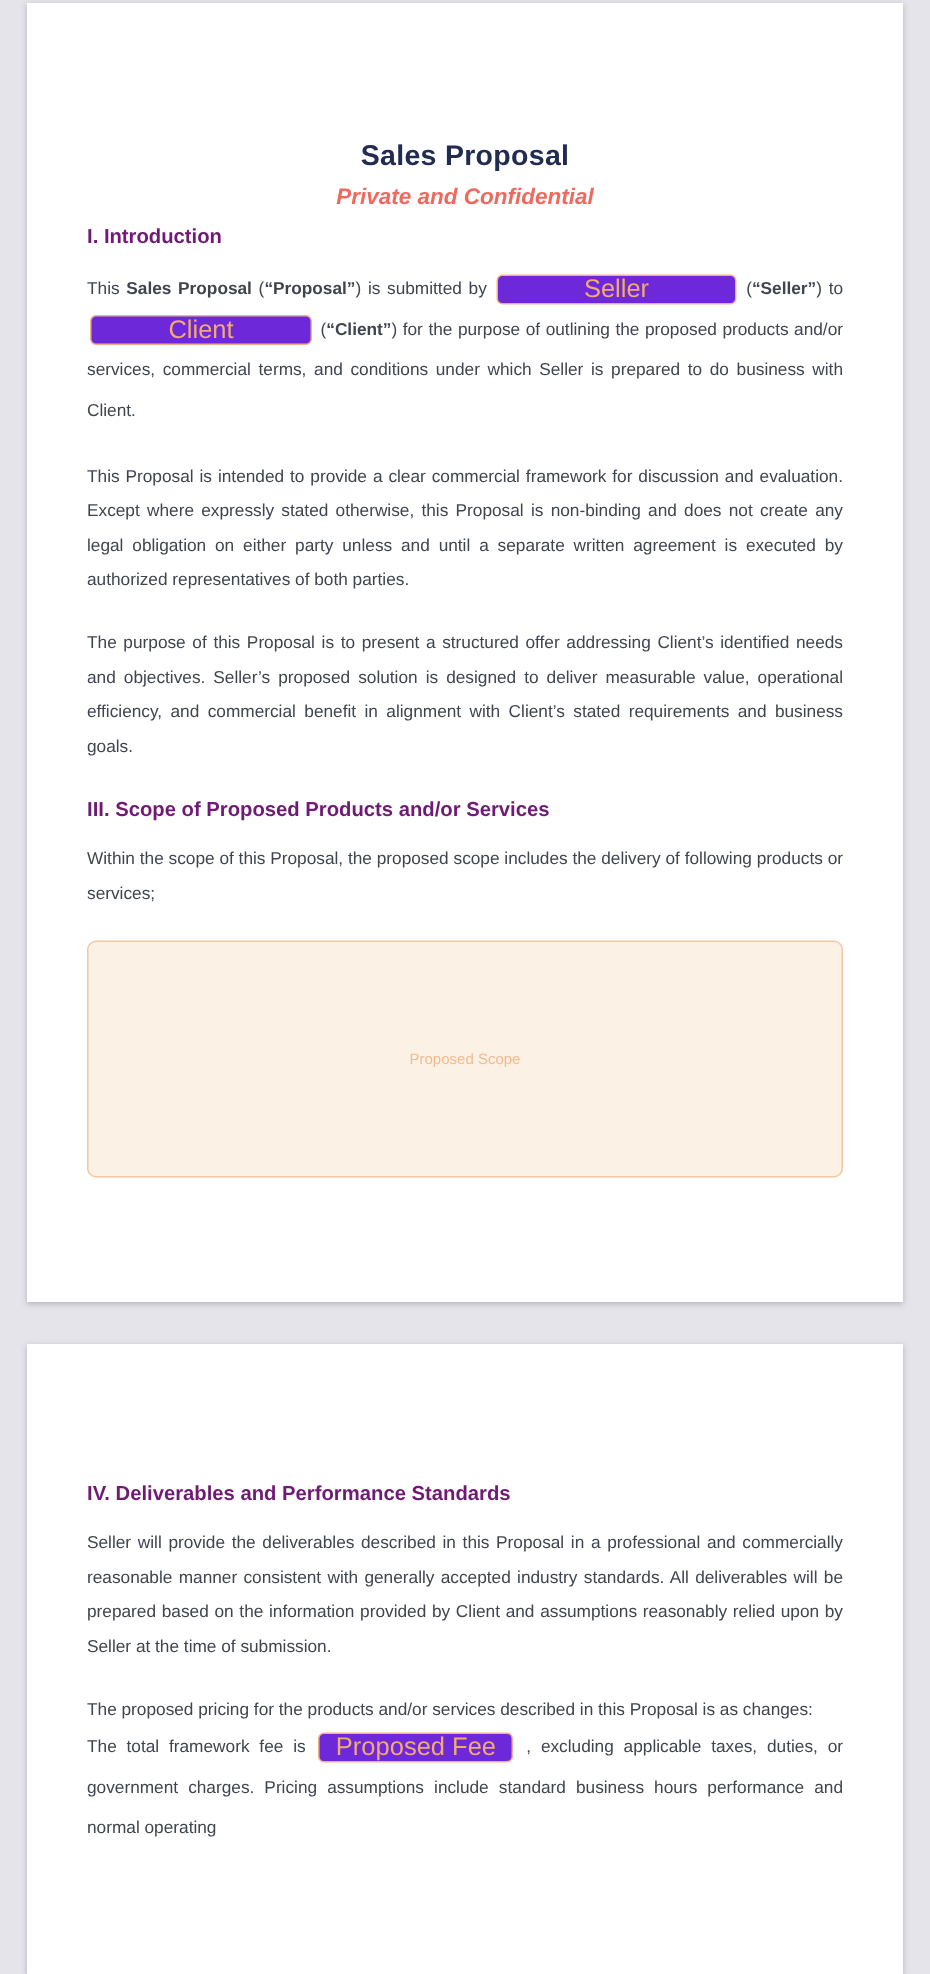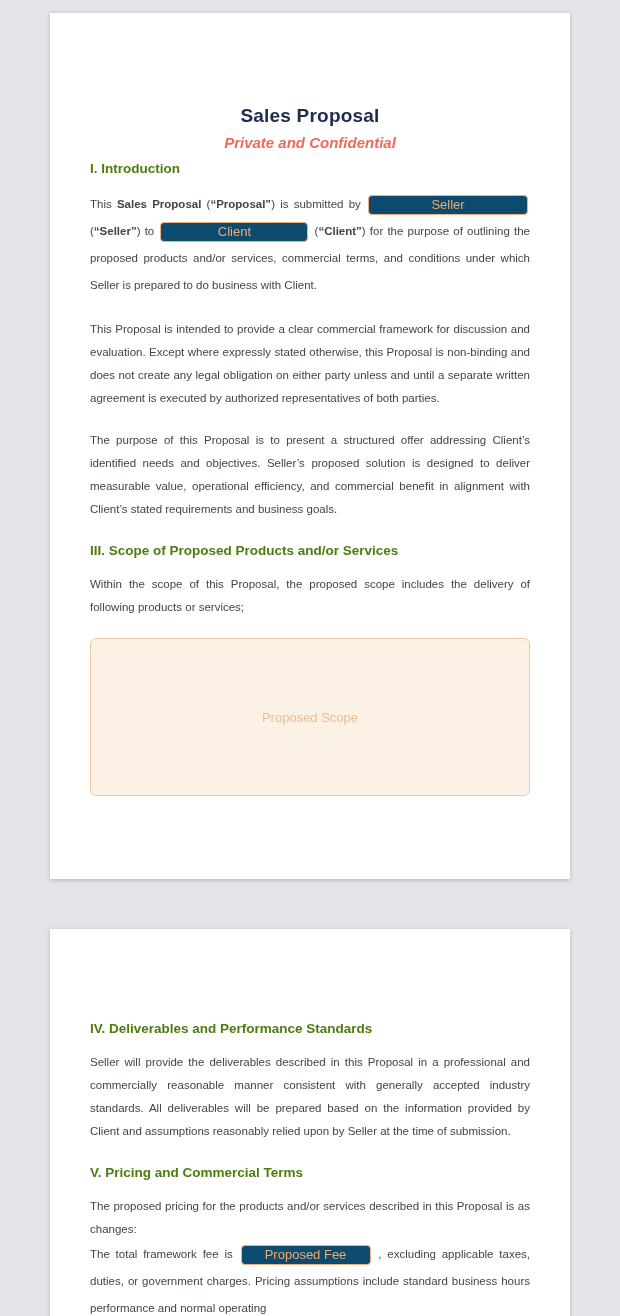--- a/index.html
+++ b/index.html
@@ -1,37 +1,37 @@
 <!DOCTYPE html>
 <html><head>
 <meta charset="utf-8">
 <style>
   * { margin:0; padding:0; box-sizing:border-box; }
   html,body { background:#e4e4ea; }
   body { width:620px; font-family:"Liberation Sans", sans-serif; }
   .canvas { width:620px; padding-top:2px; }
-  .page { background:#ffffff; width:520px; margin:11px auto; padding:0 40px; box-shadow:0 1px 4px rgba(90,90,110,0.35); }
+  .page { background:#ffffff; width:584px; margin:0 auto; padding:0 40px; box-shadow:0 1px 4px rgba(90,90,110,0.35); }
   .page1 { padding-top:92px; height:866px; }
   .page-gap { height:28px; }
   .page2 { padding-top:92px; height:420px; overflow:hidden; }
   h1.doc-title { text-align:center; font-size:19px; line-height:22px; color:#222c50; letter-spacing:0.2px; margin-bottom:9px; font-weight:bold; }
   .subtitle { text-align:center; font-size:15px; line-height:13px; font-weight:bold; font-style:italic; color:#ee6a5f; margin-bottom:12px; }
-  h2.sec { font-size:13.5px; line-height:16px; color:#4d7c0f; margin:22px 0 14px; font-weight:bold; }
+  h2.sec { font-size:13.5px; line-height:16px; color:#701a75; margin:22px 0 14px; font-weight:bold; }
   h2.sec.first { margin-top:0; }
   .para { font-size:11.5px; color:#3f454f; line-height:23px; text-align:justify; margin-bottom:19px; }
   .para.fields { line-height:27px; }
   .para.tight { margin-bottom:0; }
   .bi { }
-  .inline-field { display:inline-block; height:20px; border:1px solid #f1b183; background:#0c4a6e; border-radius:4px; text-align:center; font-family:"Liberation Sans", sans-serif; font-size:13px; color:#f0a266; vertical-align:middle; margin:0 2px; outline:none; }
+  .inline-field { display:inline-block; height:20px; border:1px solid #f1b183; background:#6d28d9; border-radius:4px; text-align:center; font-family:"Liberation Sans", sans-serif; font-size:17px; color:#f0a266; vertical-align:middle; margin:0 2px; outline:none; }
   .inline-field::placeholder { color:#f3aa6e; opacity:1; }
   .inline-field.seller { width:160px; }
   .inline-field.client { width:148px; }
   .inline-field.fee { width:130px; }
   .scope-box { height:158px; border:1px solid #f3c8a0; background:#fcf1e5; border-radius:6px; display:flex; align-items:center; justify-content:center; margin:2px 0 24px; cursor:text; }
-  .scope-ph { font-size:13px; color:#f3b98f; }
+  .scope-ph { font-size:10px; color:#f3b98f; }
 </style>
 </head>
 <body>
 
 <div class="canvas">
 
   <div class="page page1">
 
     <h1 class="doc-title">Sales Proposal</h1>
     <div class="subtitle">Private and Confidential</div>
@@ -54,20 +54,19 @@
 
   </div>
 
   <div class="page-gap"></div>
 
   <div class="page page2">
 
     <h2 class="sec first">IV. Deliverables and Performance Standards</h2>
     <p class="para">Seller will provide the deliverables described in this Proposal in a professional and commercially reasonable manner consistent with generally accepted industry standards. All deliverables will be prepared based on the information provided by Client and assumptions reasonably relied upon by Seller at the time of submission.</p>
 
-    <h2 class="sec">V. Pricing and Commercial Terms</h2>
     <p class="para tight">The proposed pricing for the products and/or services described in this Proposal is as changes:</p>
 
     <p class="para fields"><span>The total framework fee is </span><input type="text" class="inline-field fee" placeholder="Proposed Fee" style=""><span> , excluding applicable taxes, duties, or government charges. Pricing assumptions include standard business hours performance and normal operating</span></p>
 
   </div>
 
 </div>
 
 </body></html>

